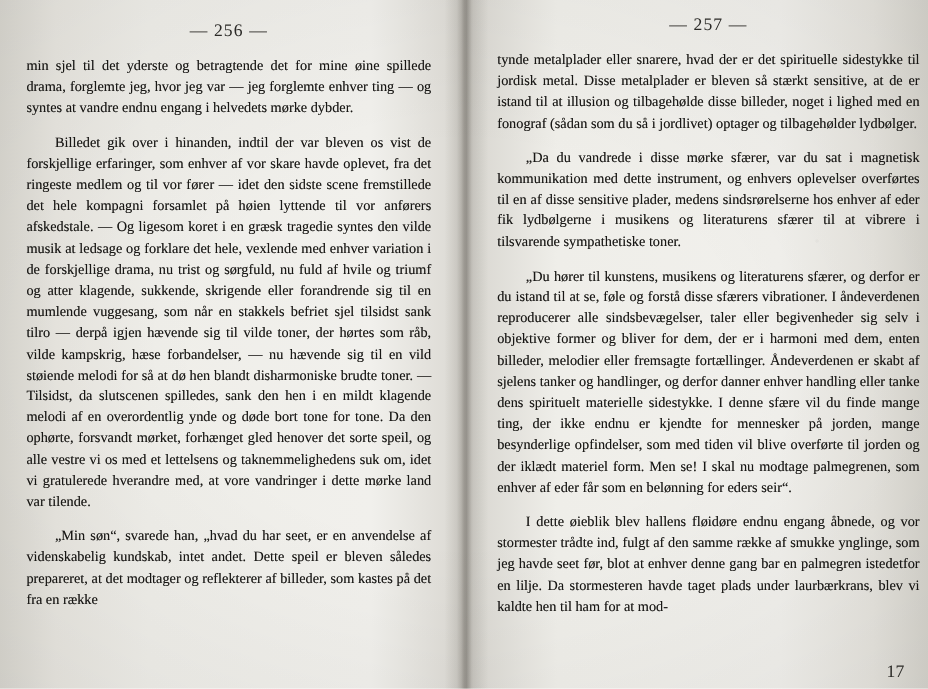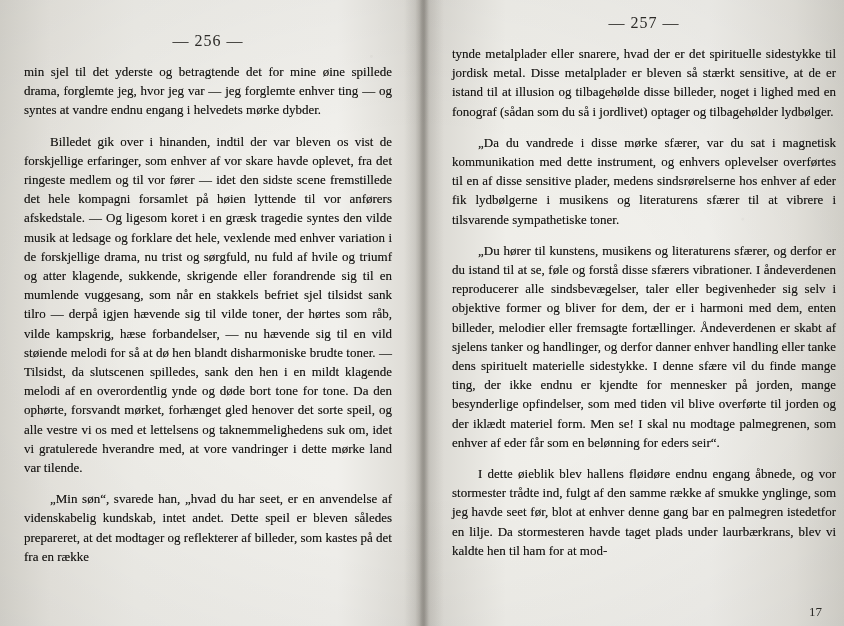--- a/index.html
+++ b/index.html
@@ -39,21 +39,21 @@
   }
   .page {
     position: absolute;
     top: 0;
     height: 626px;
     box-sizing: border-box;
   }
   #page-left {
     left: 0;
     width: 418px;
-    padding: 32px 26px 10px 24px;
+    padding: 20px 26px 10px 24px;
   }
   #page-right {
     left: 424px;
     width: 420px;
     padding: 14px 8px 10px 28px;
   }
   .folio {
     text-align: center;
     font-size: 16px;
     letter-spacing: 1px;
@@ -79,21 +79,21 @@
     margin-top: 12px;
   }
   
   #page-left .col, #page-right .col {
     text-shadow: 0 0 0.6px rgba(40,38,34,0.55);
   }
   .page-num-bottom {
     position: absolute;
     right: 22px;
     bottom: 6px;
-    font-size: 13px;
+    font-size: 16px;
     color: #2b2a27;
   }
   
   .gutter {
     position: absolute;
     left: 404px;
     top: 0;
     width: 40px;
     height: 626px;
     background: linear-gradient(90deg, rgba(90,85,78,0.00) 0%, rgba(90,85,78,0.18) 38%,

